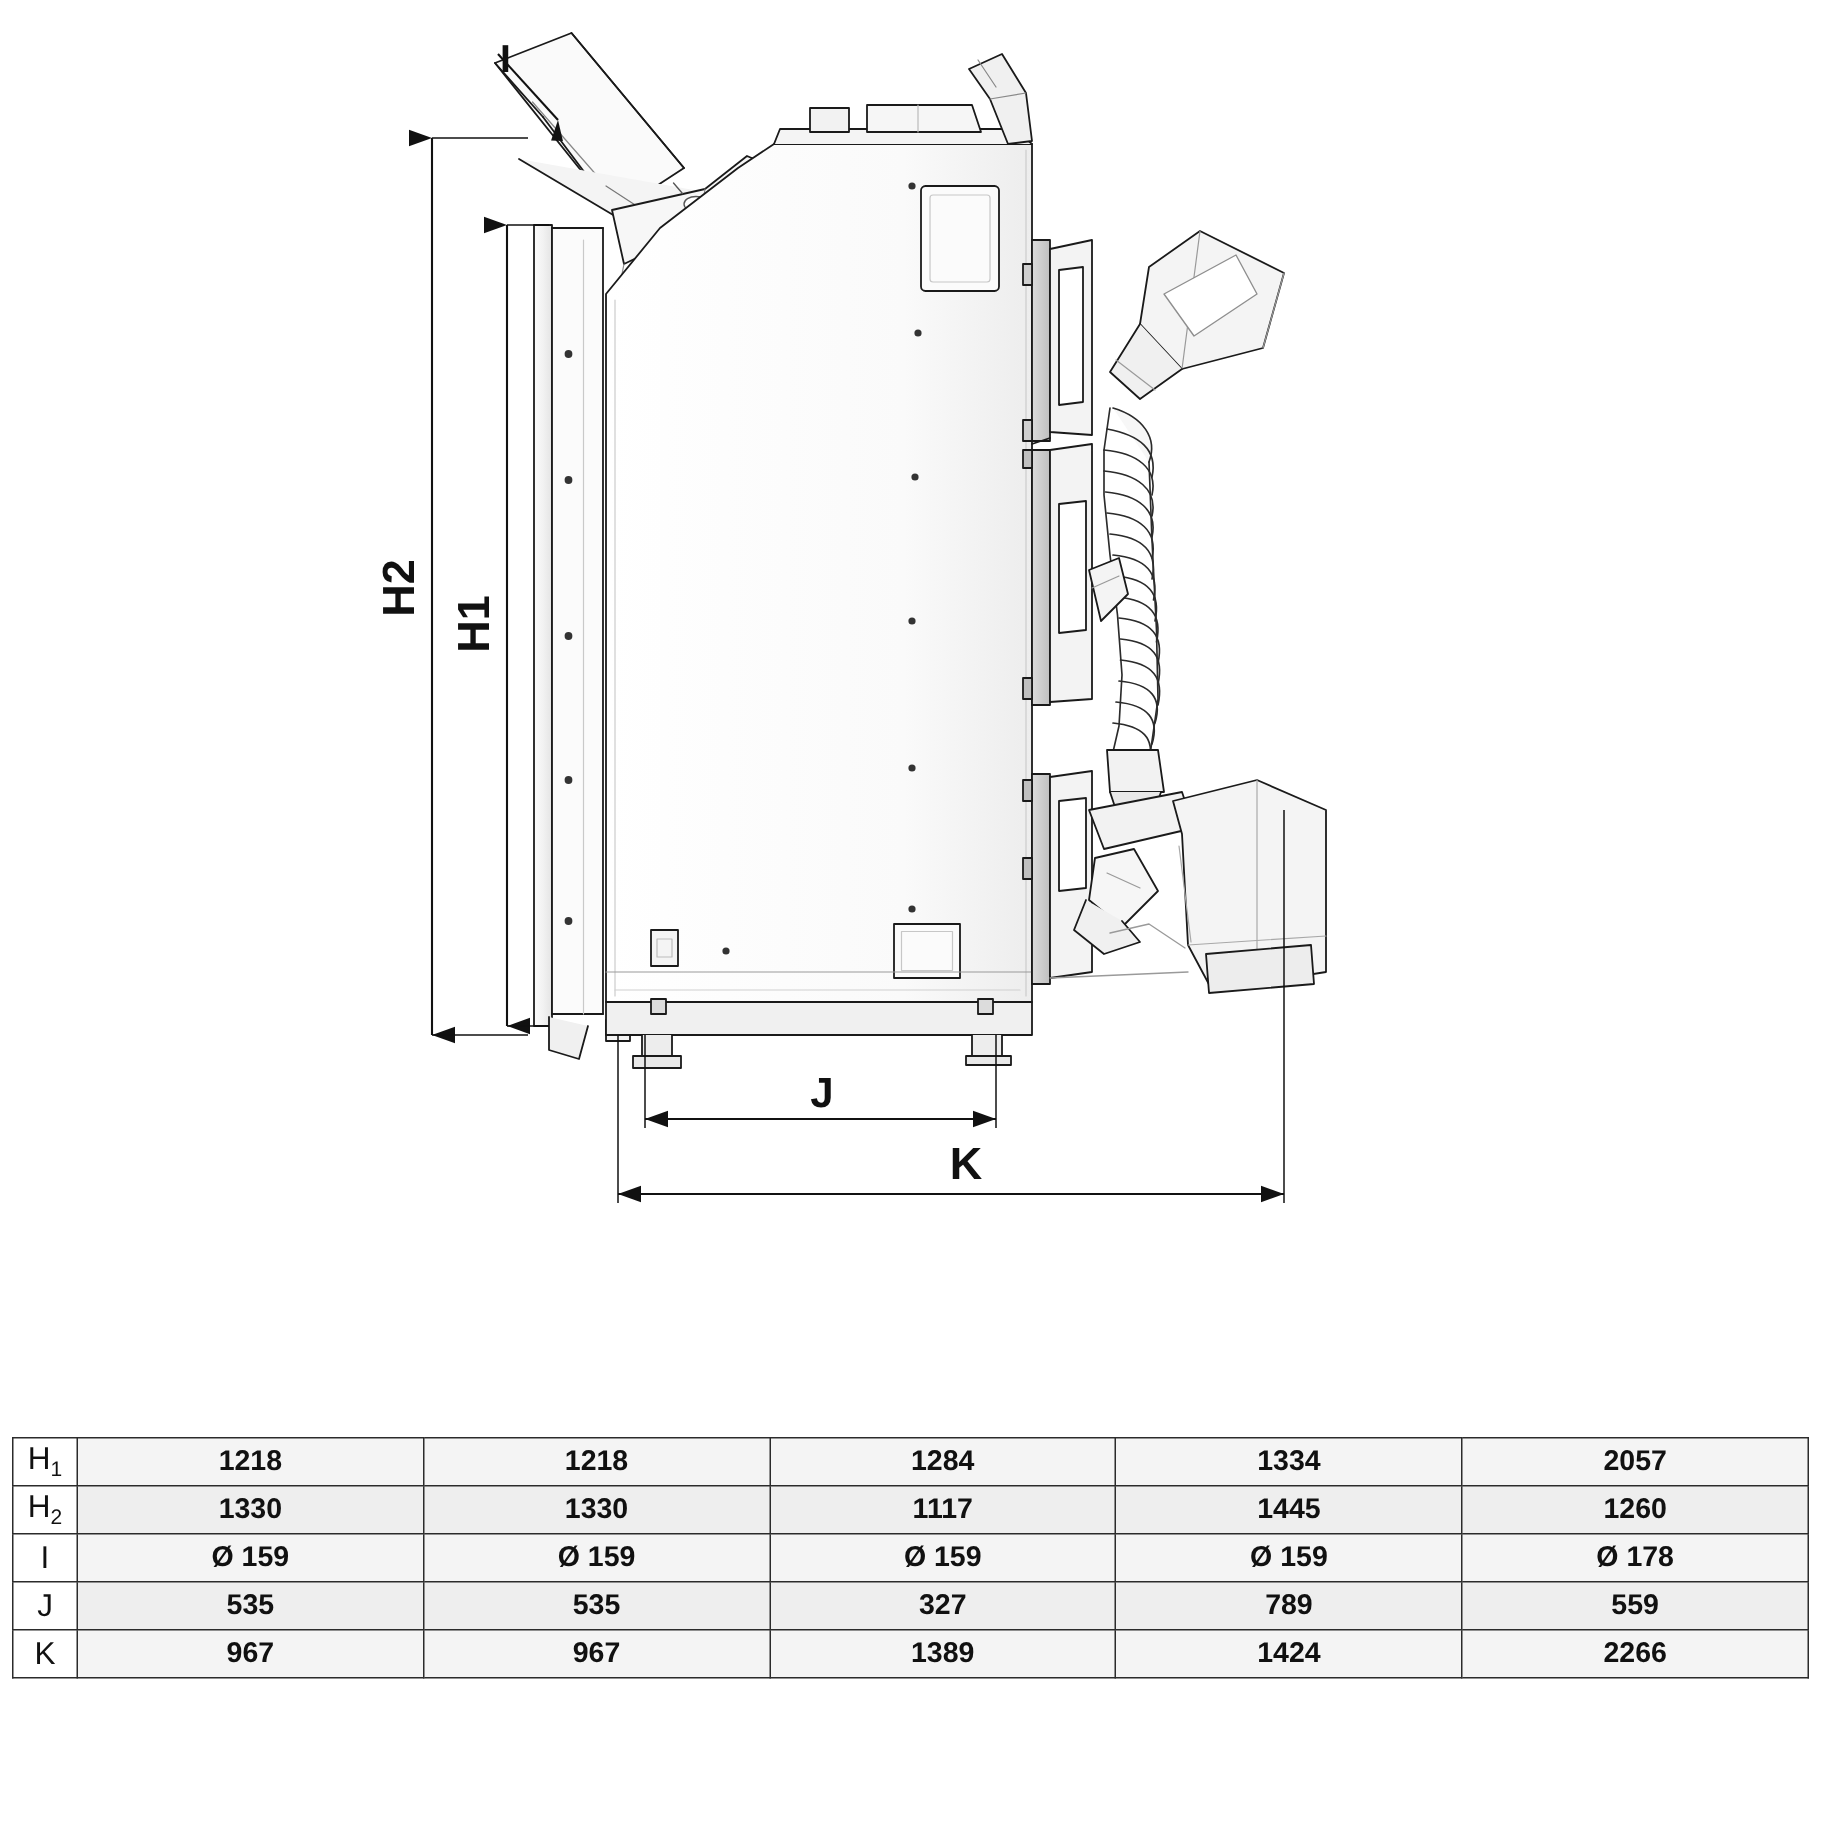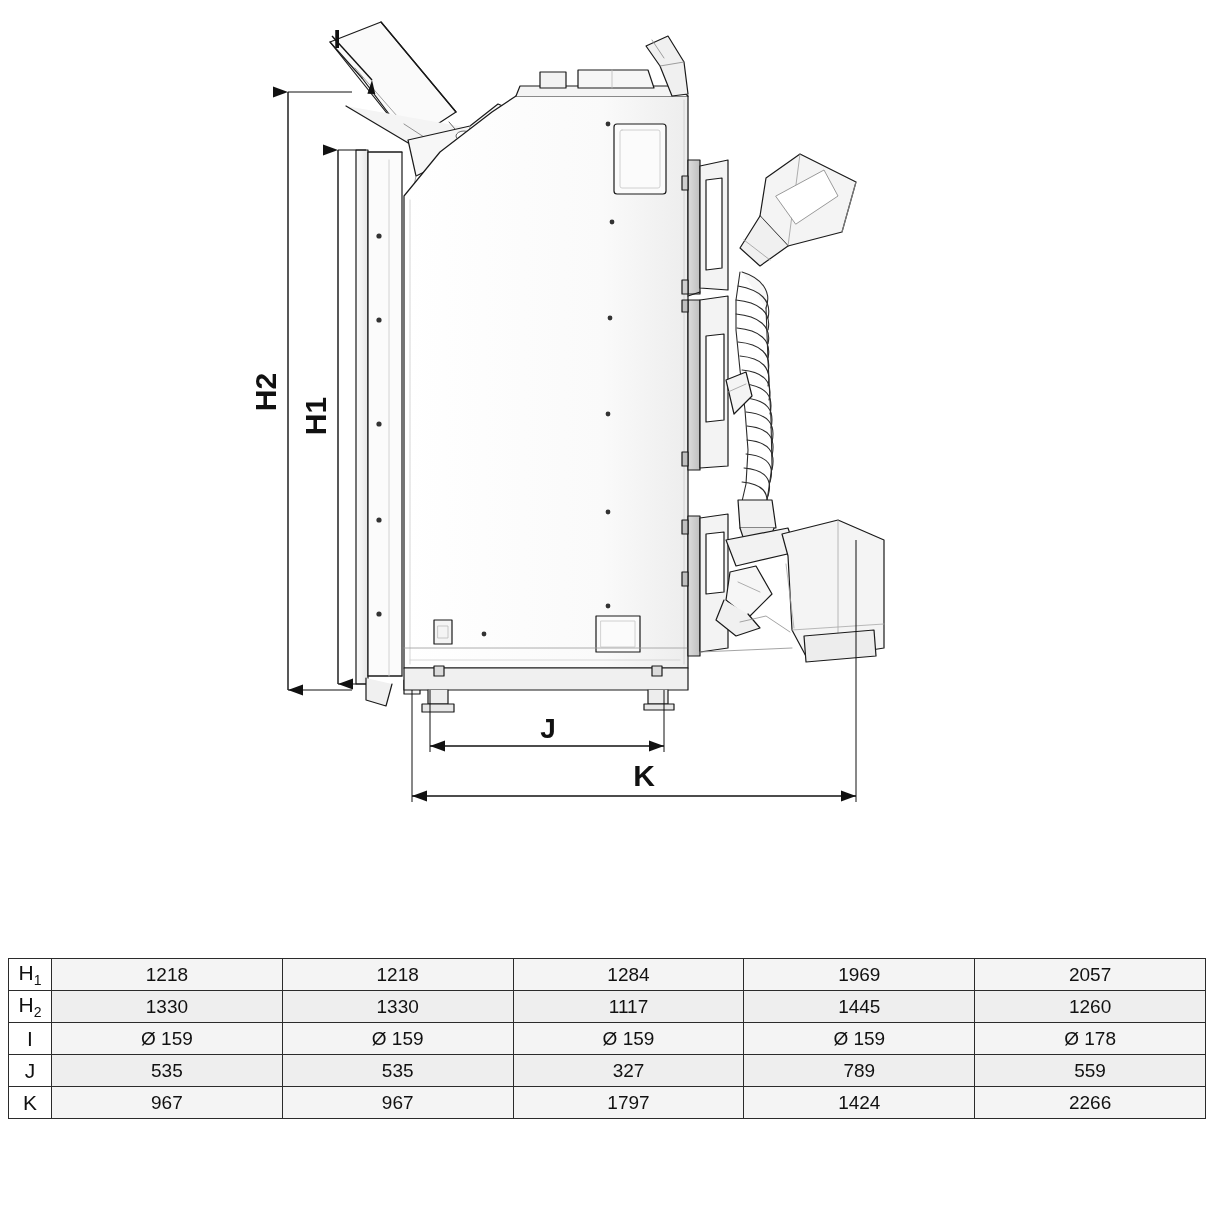--- a/index.html
+++ b/index.html
@@ -41,21 +41,21 @@
     table-layout: fixed;
   }
   table.spec-table td {
     border: 1px solid #2b2b2b;
     height: 31px;
     padding: 0;
     text-align: center;
     vertical-align: middle;
     font-family: "Liberation Sans", sans-serif;
     font-size: 19px;
-    font-weight: normal;
+    font-weight: bold;
     color: #111111;
     background: #f2f2f2;
   }
   table.spec-table td.row-head {
     width: 42px;
     font-size: 21px;
     font-weight: normal;
     background: #ffffff;
   }
   table.spec-table td.row-head .sub {
@@ -287,21 +287,21 @@
 <div id="spec-table-wrap">
   <table class="spec-table">
     <tbody>
       <tr>
         <td class="row-head">
           <span>H</span><span class="sub">1</span>
         </td>
         <td>1218</td>
         <td>1218</td>
         <td>1284</td>
-        <td>1969</td>
+        <td>1334</td>
         <td>2057</td>
       </tr>
       <tr>
         <td class="row-head">
           <span>H</span><span class="sub">2</span>
         </td>
         <td>1330</td>
         <td>1330</td>
         <td>1117</td>
         <td>1445</td>
@@ -326,19 +326,19 @@
         <td>327</td>
         <td>789</td>
         <td>559</td>
       </tr>
       <tr>
         <td class="row-head">
           <span>K</span>
         </td>
         <td>967</td>
         <td>967</td>
-        <td>1797</td>
+        <td>1389</td>
         <td>1424</td>
         <td>2266</td>
       </tr>
     </tbody>
   </table>
 </div>
 
 </body></html>

